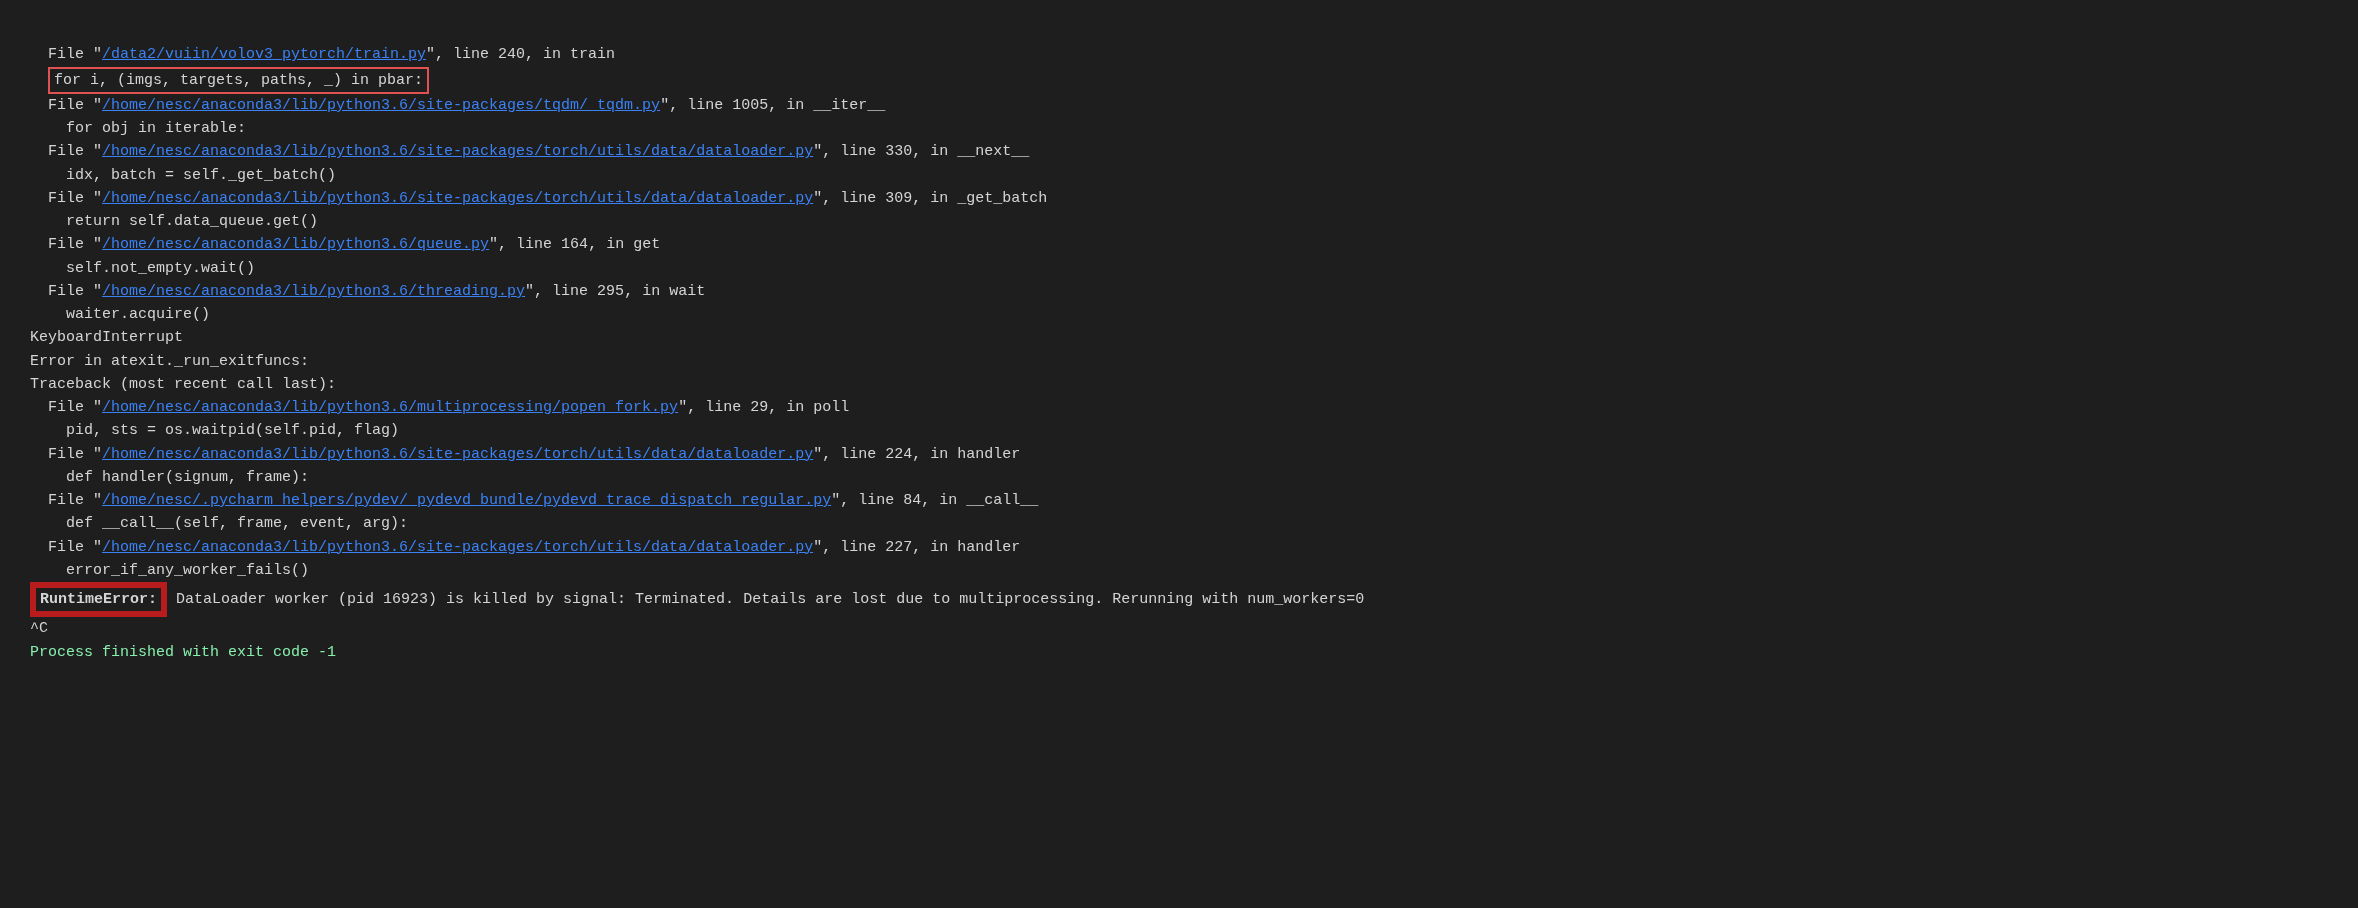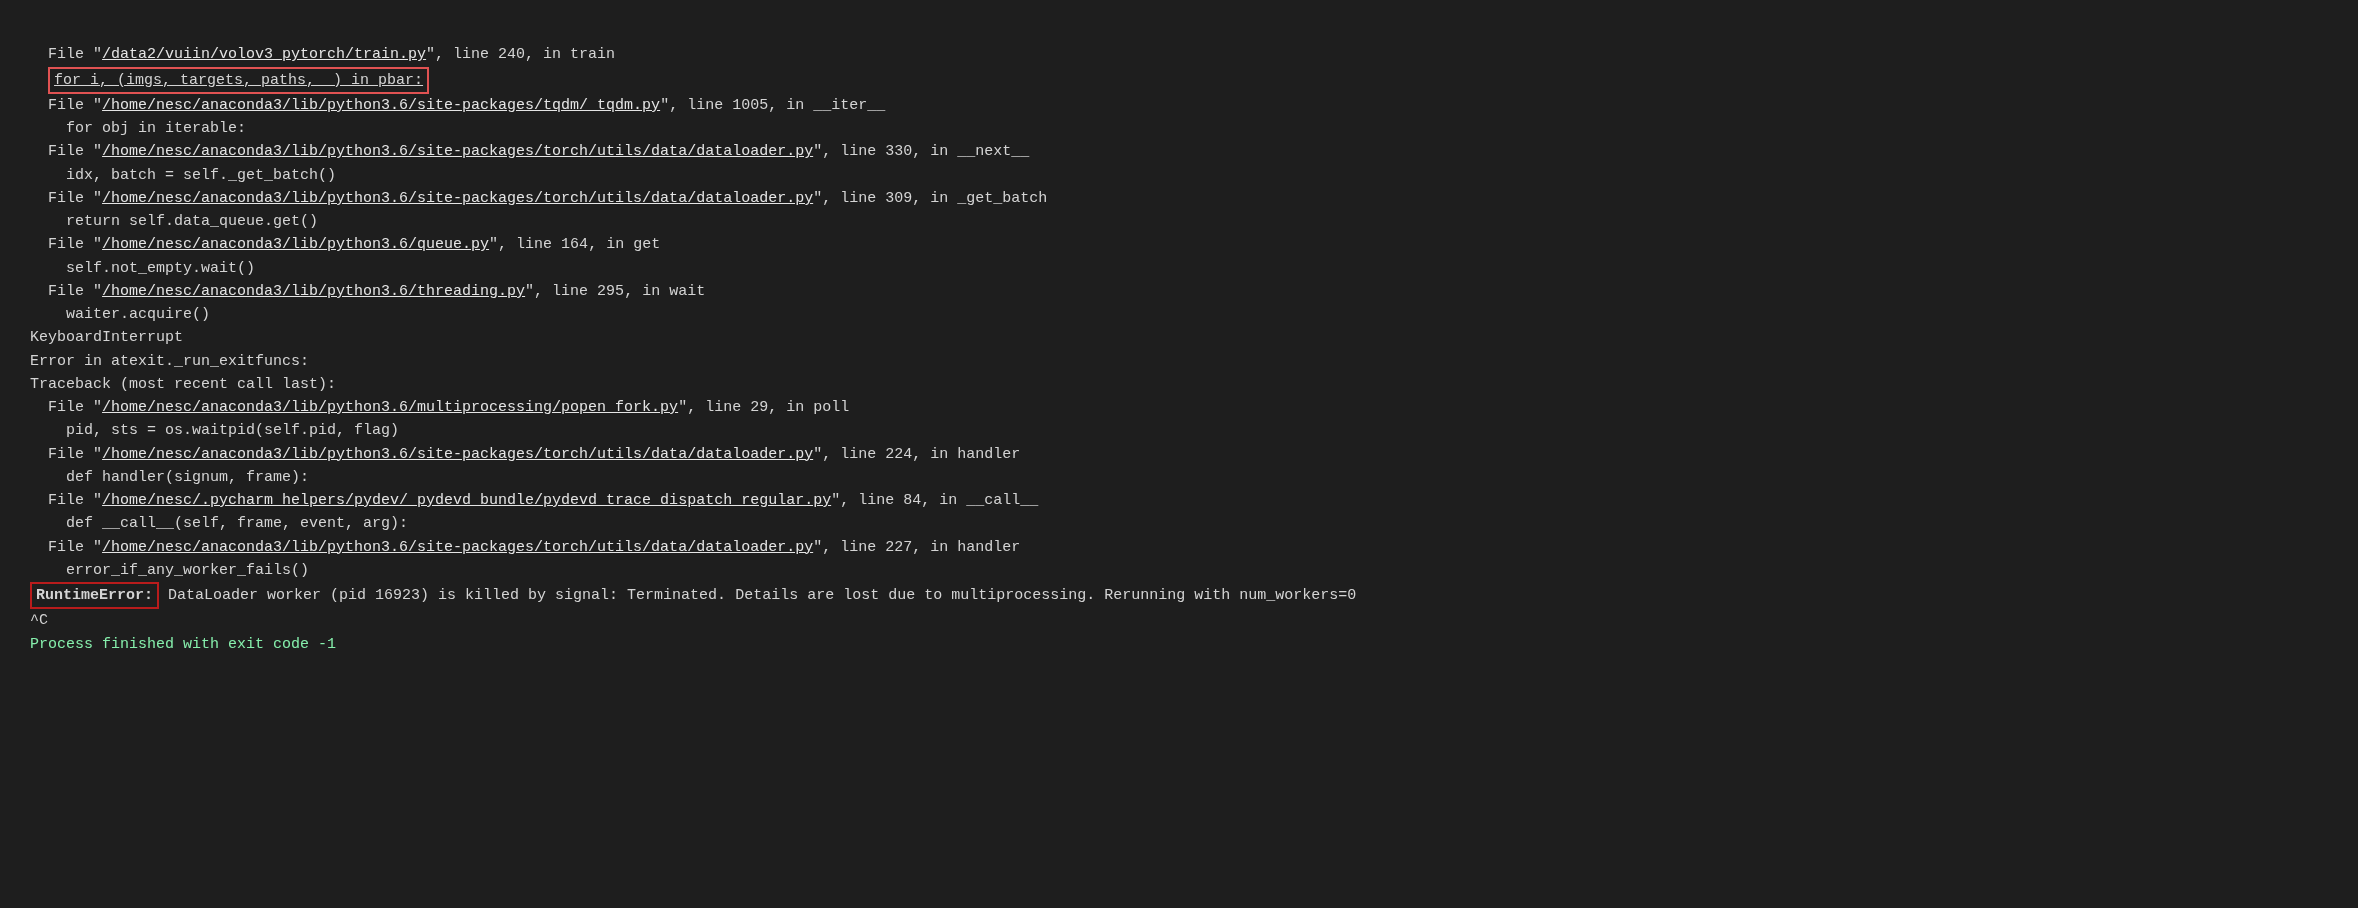--- a/index.html
+++ b/index.html
@@ -16,36 +16,35 @@
       line-height: 1.55;
       padding: 20px 30px;
     }
 
     .traceback-container {
       white-space: pre-wrap;
       word-break: break-all;
     }
 
     a.file-link {
-      color: #e5e5e5;
+      color: #3b82f6;
       text-decoration: underline;
       cursor: pointer;
     }
 
     .highlighted-line {
       display: inline-block;
       border: 2px solid #e05252;
       padding: 0px 4px;
       color: #d4d4d4;
-      text-decoration: underline;
     }
 
     .error-label {
       display: inline-block;
-      border: 2px solid #b91c1c;
+      border: 6px solid #b91c1c;
       padding: 0px 4px;
       color: #d4d4d4;
       font-weight: bold;
     }
 
     .line {
       display: block;
     }
 
     .process-finished {

